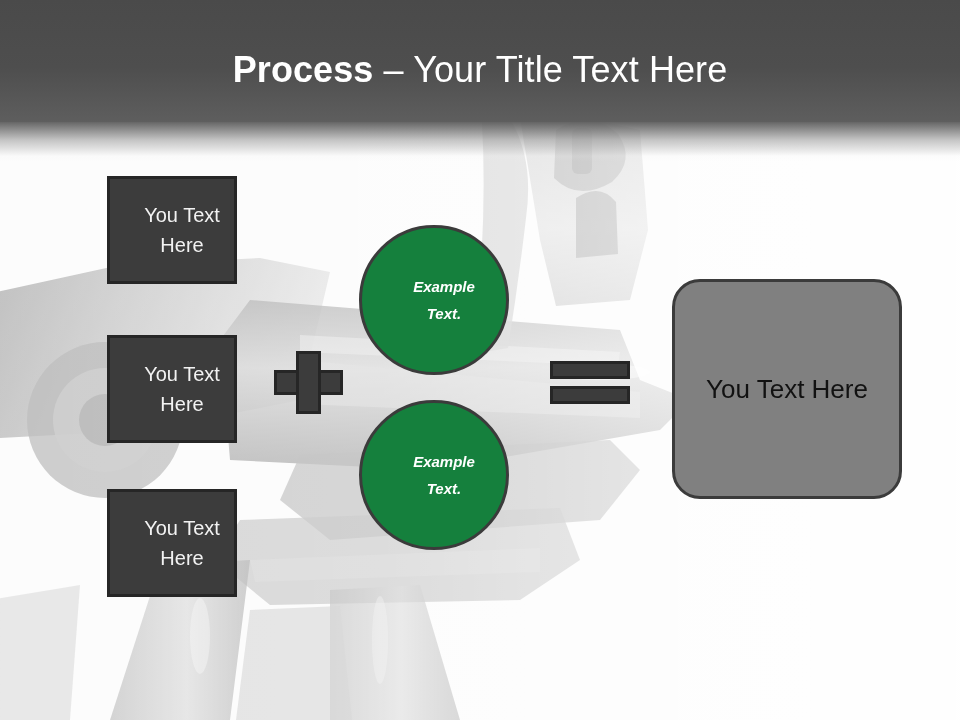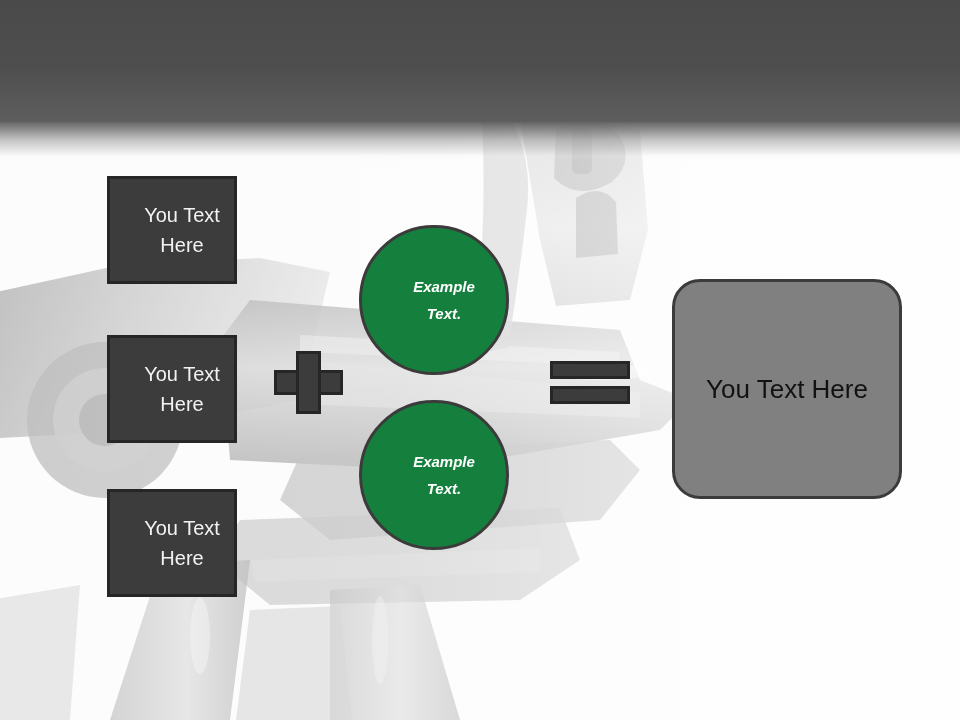--- a/index.html
+++ b/index.html
@@ -240,20 +240,23 @@
       <ellipse cx="200" cy="636" rx="10" ry="38" fill="#f0f0f0" opacity="0.5"></ellipse>
       <ellipse cx="380" cy="640" rx="8" ry="44" fill="#efefef" opacity="0.4"></ellipse>
       <ellipse cx="600" cy="372" rx="50" ry="8" fill="#ffffff" opacity="0.45"></ellipse>
     </svg>
   </div>
   <div class="bg-wash"></div>
 
   <div class="header"></div>
   <div class="header-fade"></div>
 
+  <div class="slide-title">
+    <span class="t-bold">Process</span><span class="t-reg"> – Your Title Text Here</span>
+  </div>
 
   <div class="diagram">
 
     <div class="step-box step-box-1 nowrap">You Text
 Here</div>
     <div class="step-box step-box-2 nowrap">You Text
 Here</div>
     <div class="step-box step-box-3 nowrap">You Text
 Here</div>
 

